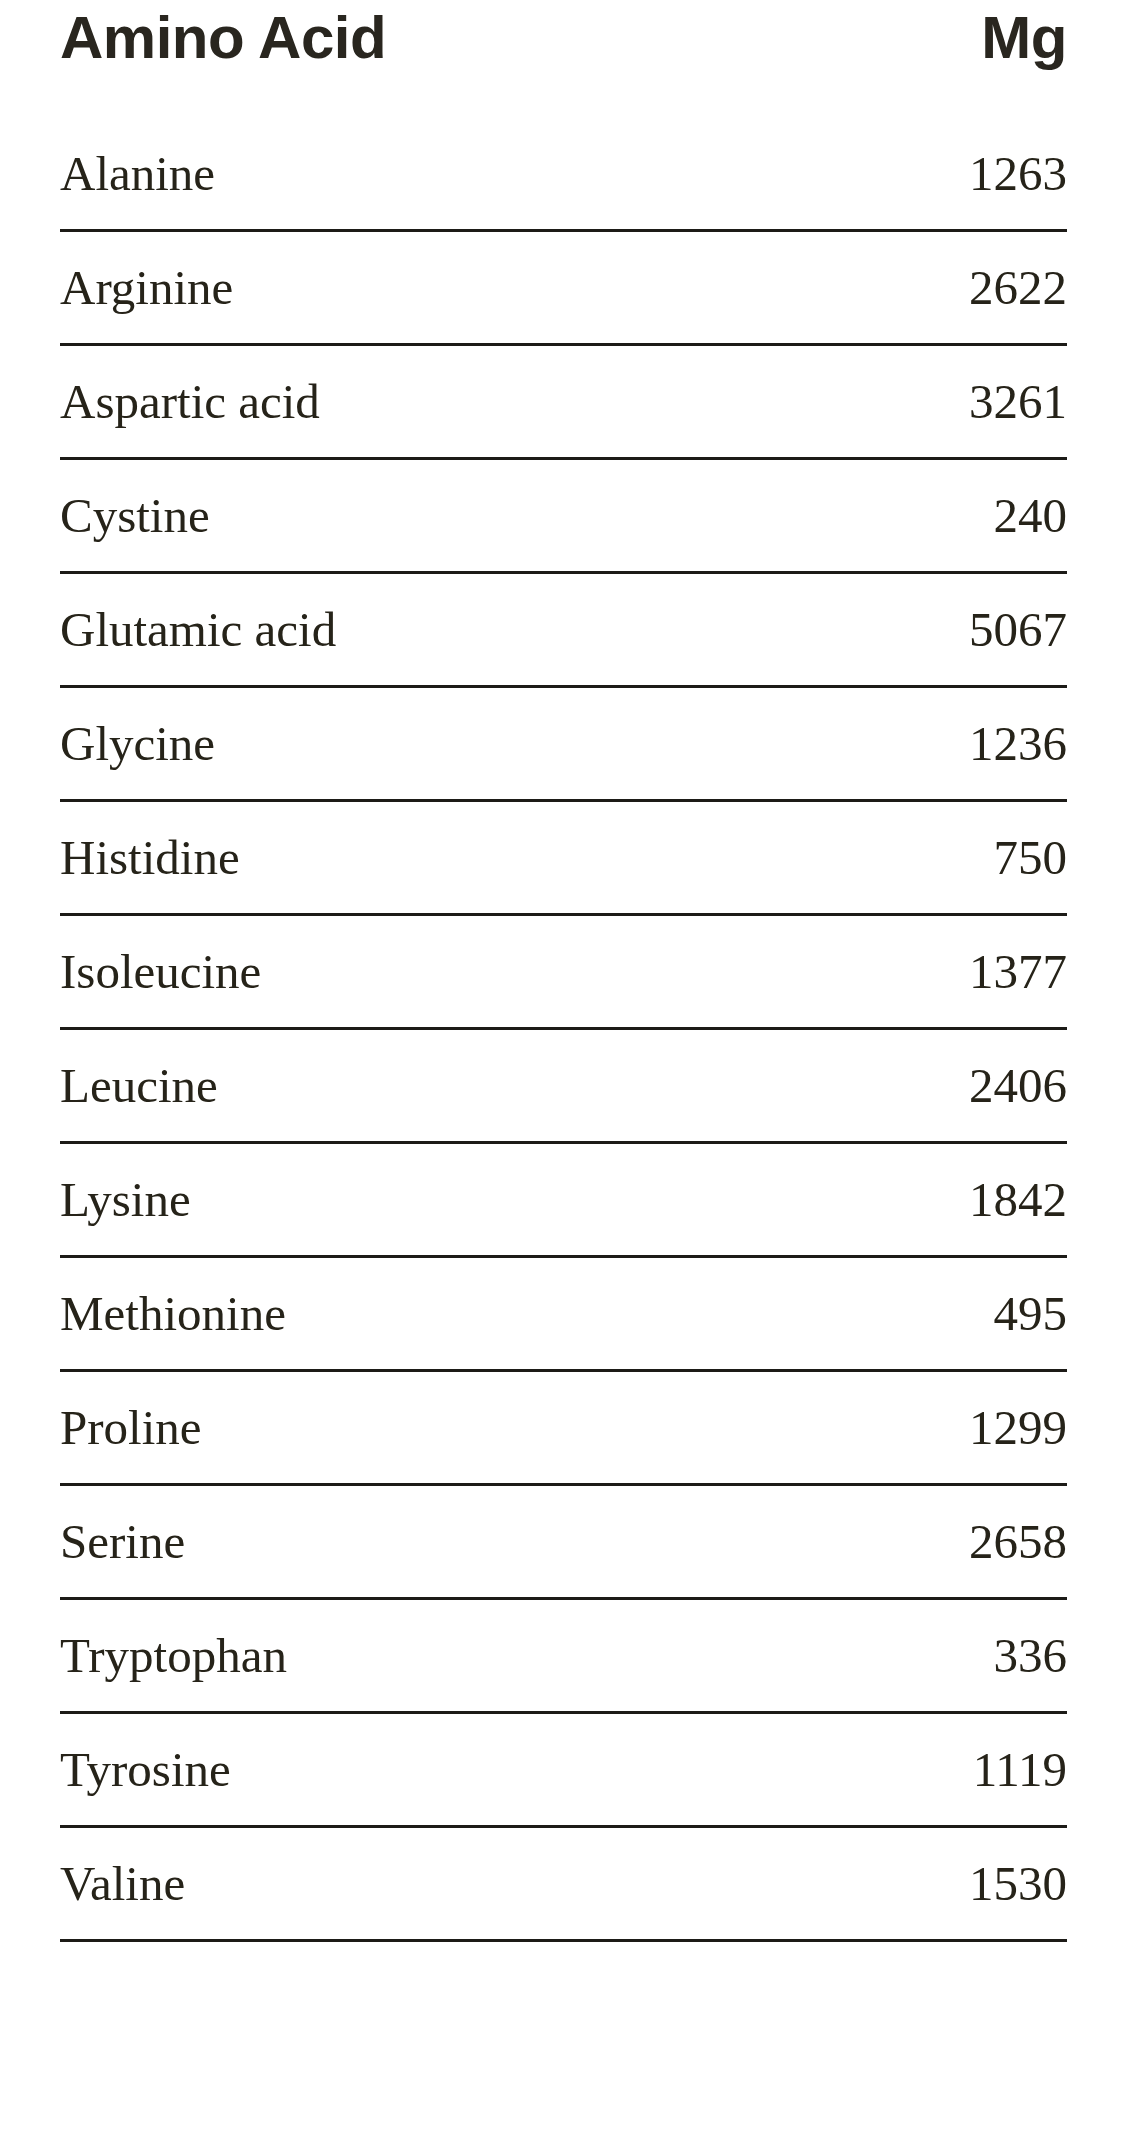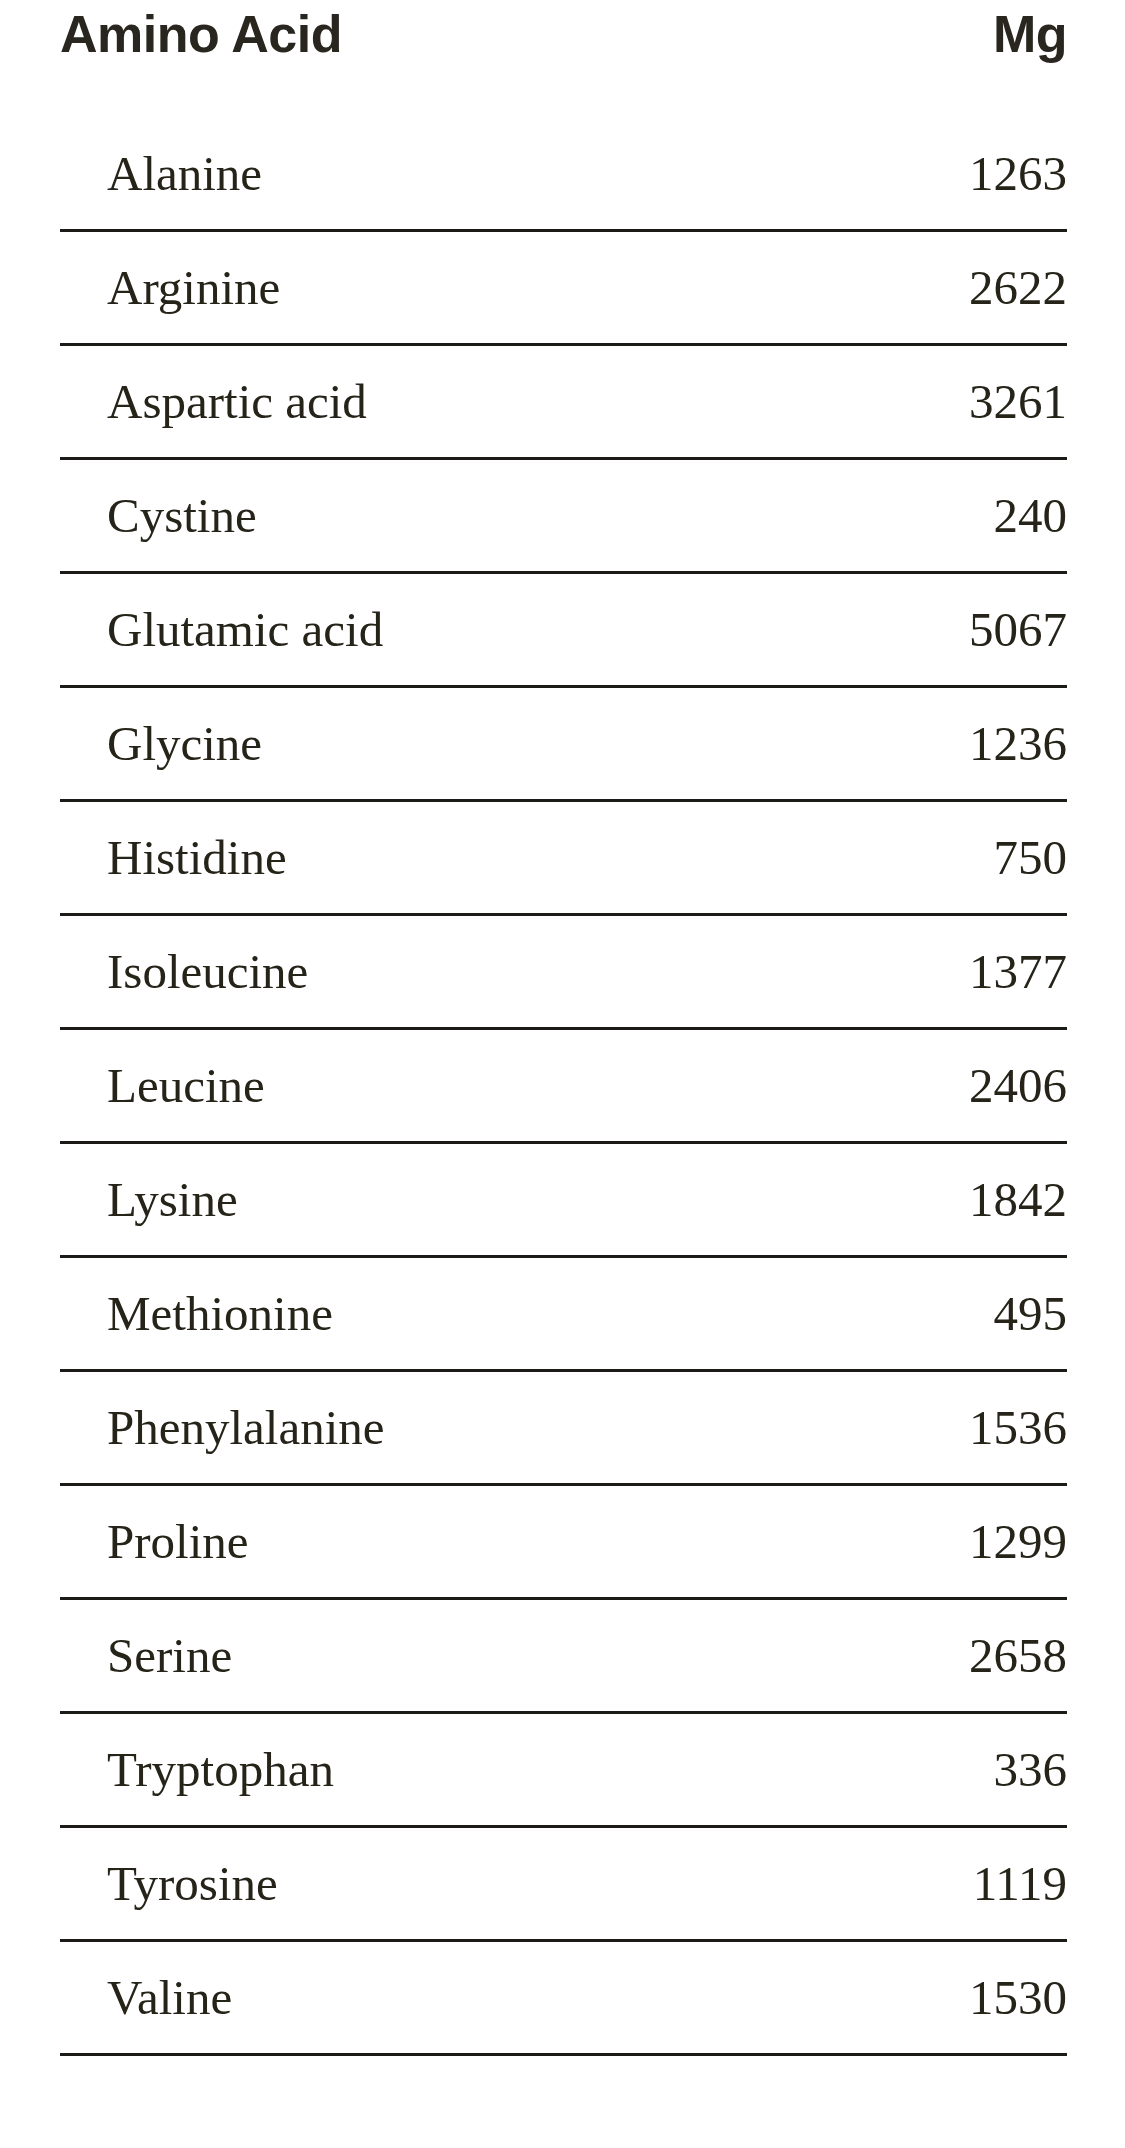--- a/index.html
+++ b/index.html
@@ -18,40 +18,39 @@
   }
   .table-header {
     display: flex;
     justify-content: space-between;
     align-items: flex-start;
     height: 118px;
     padding-top: 8px;
     box-sizing: border-box;
     font-family: "Liberation Sans", sans-serif;
     font-weight: bold;
-    font-size: 52px;
+    font-size: 60px;
     line-height: 1;
     letter-spacing: -0.5px;
     color: #29261f;
   }
   .data-row {
     display: flex;
     justify-content: space-between;
     align-items: center;
     height: 114px;
     box-sizing: border-box;
     border-bottom: 3px solid #1d1b17;
     font-family: "Liberation Serif", serif;
     font-size: 49px;
     line-height: 1;
     color: #262319;
   }
   .cell-name {
     text-align: left;
-    margin-left: 47px;
   }
   .cell-value {
     text-align: left;
     font-variant-numeric: oldstyle-nums;
   }
 </style>
 </head>
 <body>
 
 <div class="table-wrap">
@@ -108,24 +107,20 @@
   <div class="data-row">
     <span class="cell-name">Lysine</span>
     <span class="cell-value">1842</span>
   </div>
 
   <div class="data-row">
     <span class="cell-name">Methionine</span>
     <span class="cell-value">495</span>
   </div>
 
-  <div class="data-row">
-    <span class="cell-name">Phenylalanine</span>
-    <span class="cell-value">1536</span>
-  </div>
 
   <div class="data-row">
     <span class="cell-name">Proline</span>
     <span class="cell-value">1299</span>
   </div>
 
   <div class="data-row">
     <span class="cell-name">Serine</span>
     <span class="cell-value">2658</span>
   </div>

